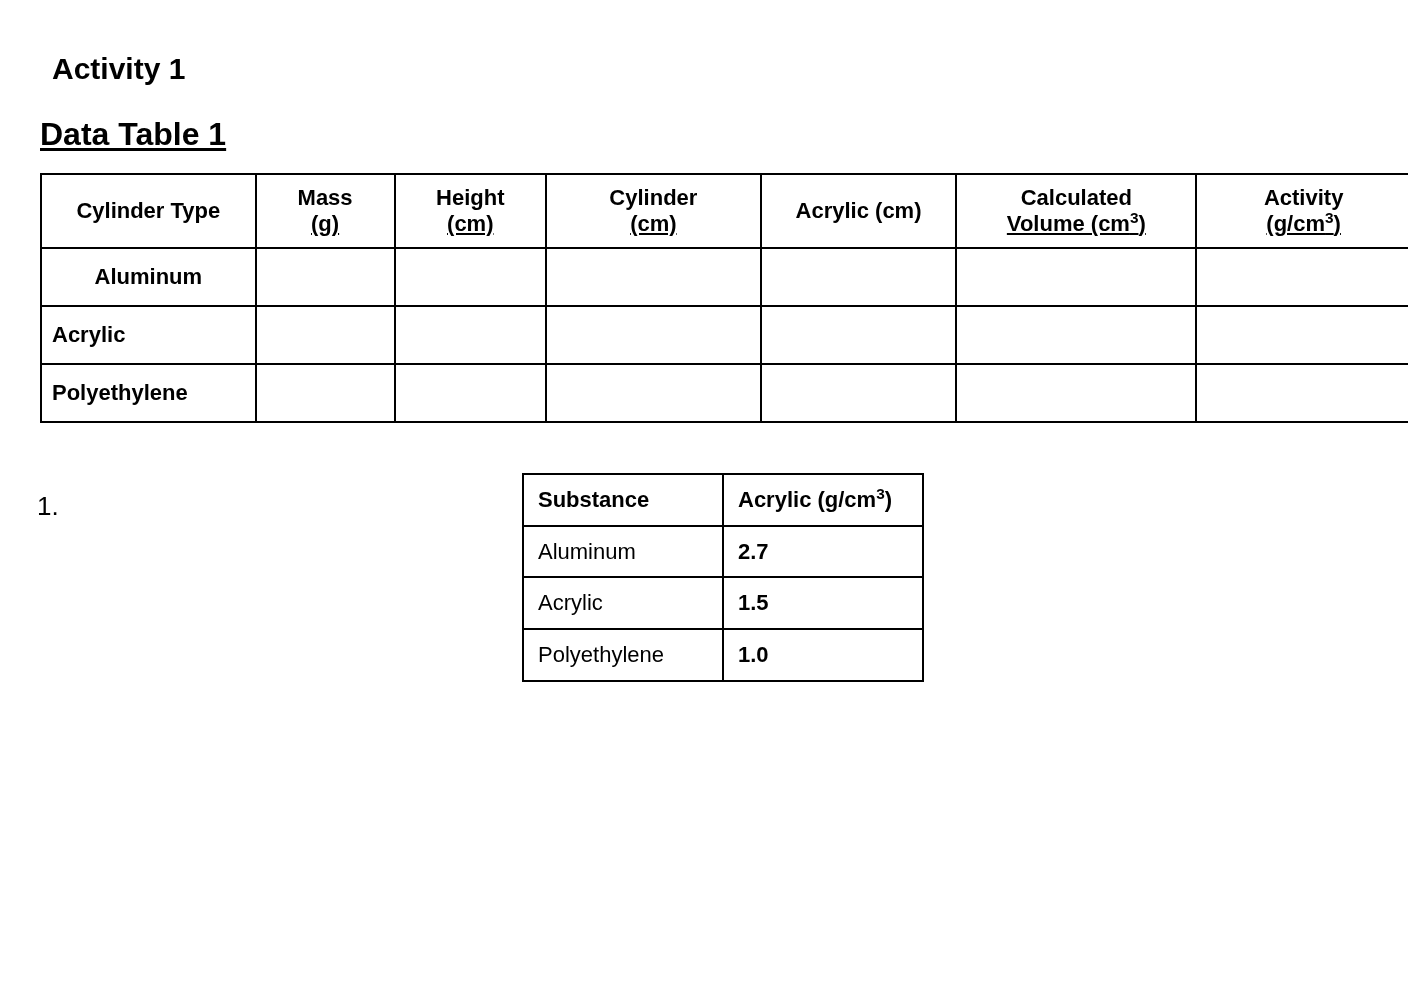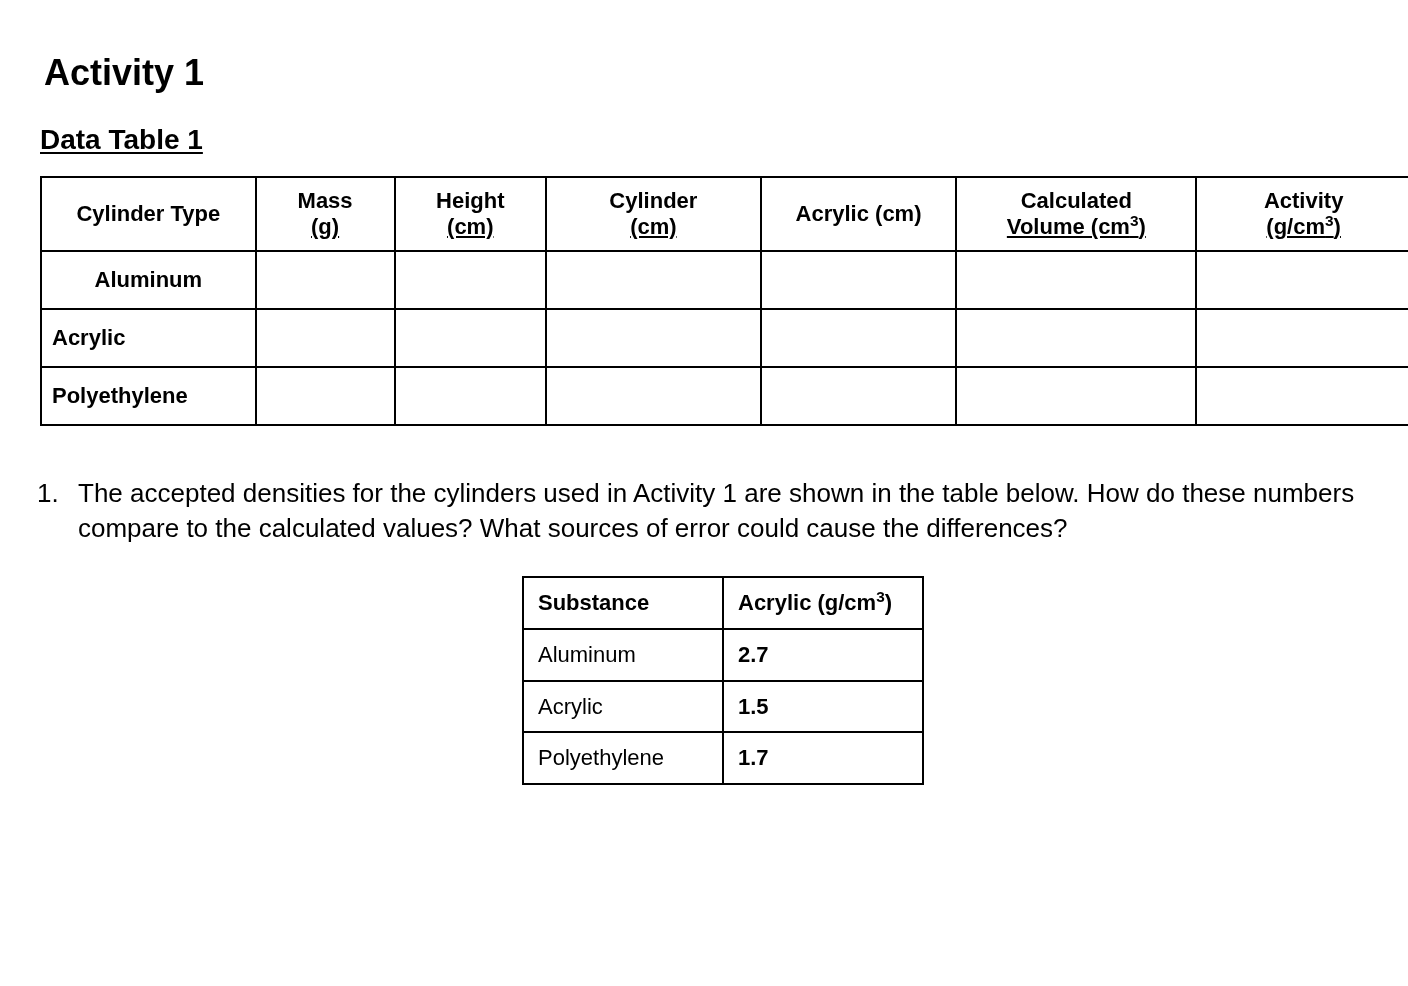--- a/index.html
+++ b/index.html
@@ -6,27 +6,27 @@
     margin: 0;
     padding: 40px 40px 40px 40px;
     font-family: Arial, Helvetica, sans-serif;
     background: #fff;
     color: #000;
     width: 1408px;
     height: 986px;
     box-sizing: border-box;
   }
   .heading-1 {
-    font-size: 36px;
+    font-size: 30px;
     font-weight: 800;
-    margin: 12px 0 30px 4px;
+    margin: 12px 0 30px 12px;
     letter-spacing: 0px;
   }
   .heading-2 {
-    font-size: 28px;
+    font-size: 32px;
     font-weight: 800;
     margin: 0 0 20px 0;
     text-decoration: underline;
     text-underline-offset: 3px;
   }
   table.data-table {
     border-collapse: collapse;
     width: 1372px;
     table-layout: fixed;
     margin-bottom: 50px;
@@ -171,21 +171,20 @@
       <td></td>
       <td></td>
       <td></td>
       <td></td>
     </tr>
   </tbody>
 </table>
 
 <ol class="question-list">
   <li>
-    <span class="qtext">The accepted densities for the cylinders used in Activity 1 are shown in the table below. How do these numbers compare to the calculated values? What sources of error could cause the differences?</span>
 
     <table class="density-table">
       <colgroup>
           <col class="col-sub">
           <col class="col-den">
         </colgroup>
       <thead>
         <tr>
           <th>Substance</th>
           <th>
@@ -197,18 +196,18 @@
         <tr>
           <td>Aluminum</td>
           <td class="val">2.7</td>
         </tr>
         <tr>
           <td>Acrylic</td>
           <td class="val">1.5</td>
         </tr>
         <tr>
           <td>Polyethylene</td>
-          <td class="val">1.7</td>
+          <td class="val">1.0</td>
         </tr>
       </tbody>
     </table>
   </li>
 </ol>
 
 </body></html>

